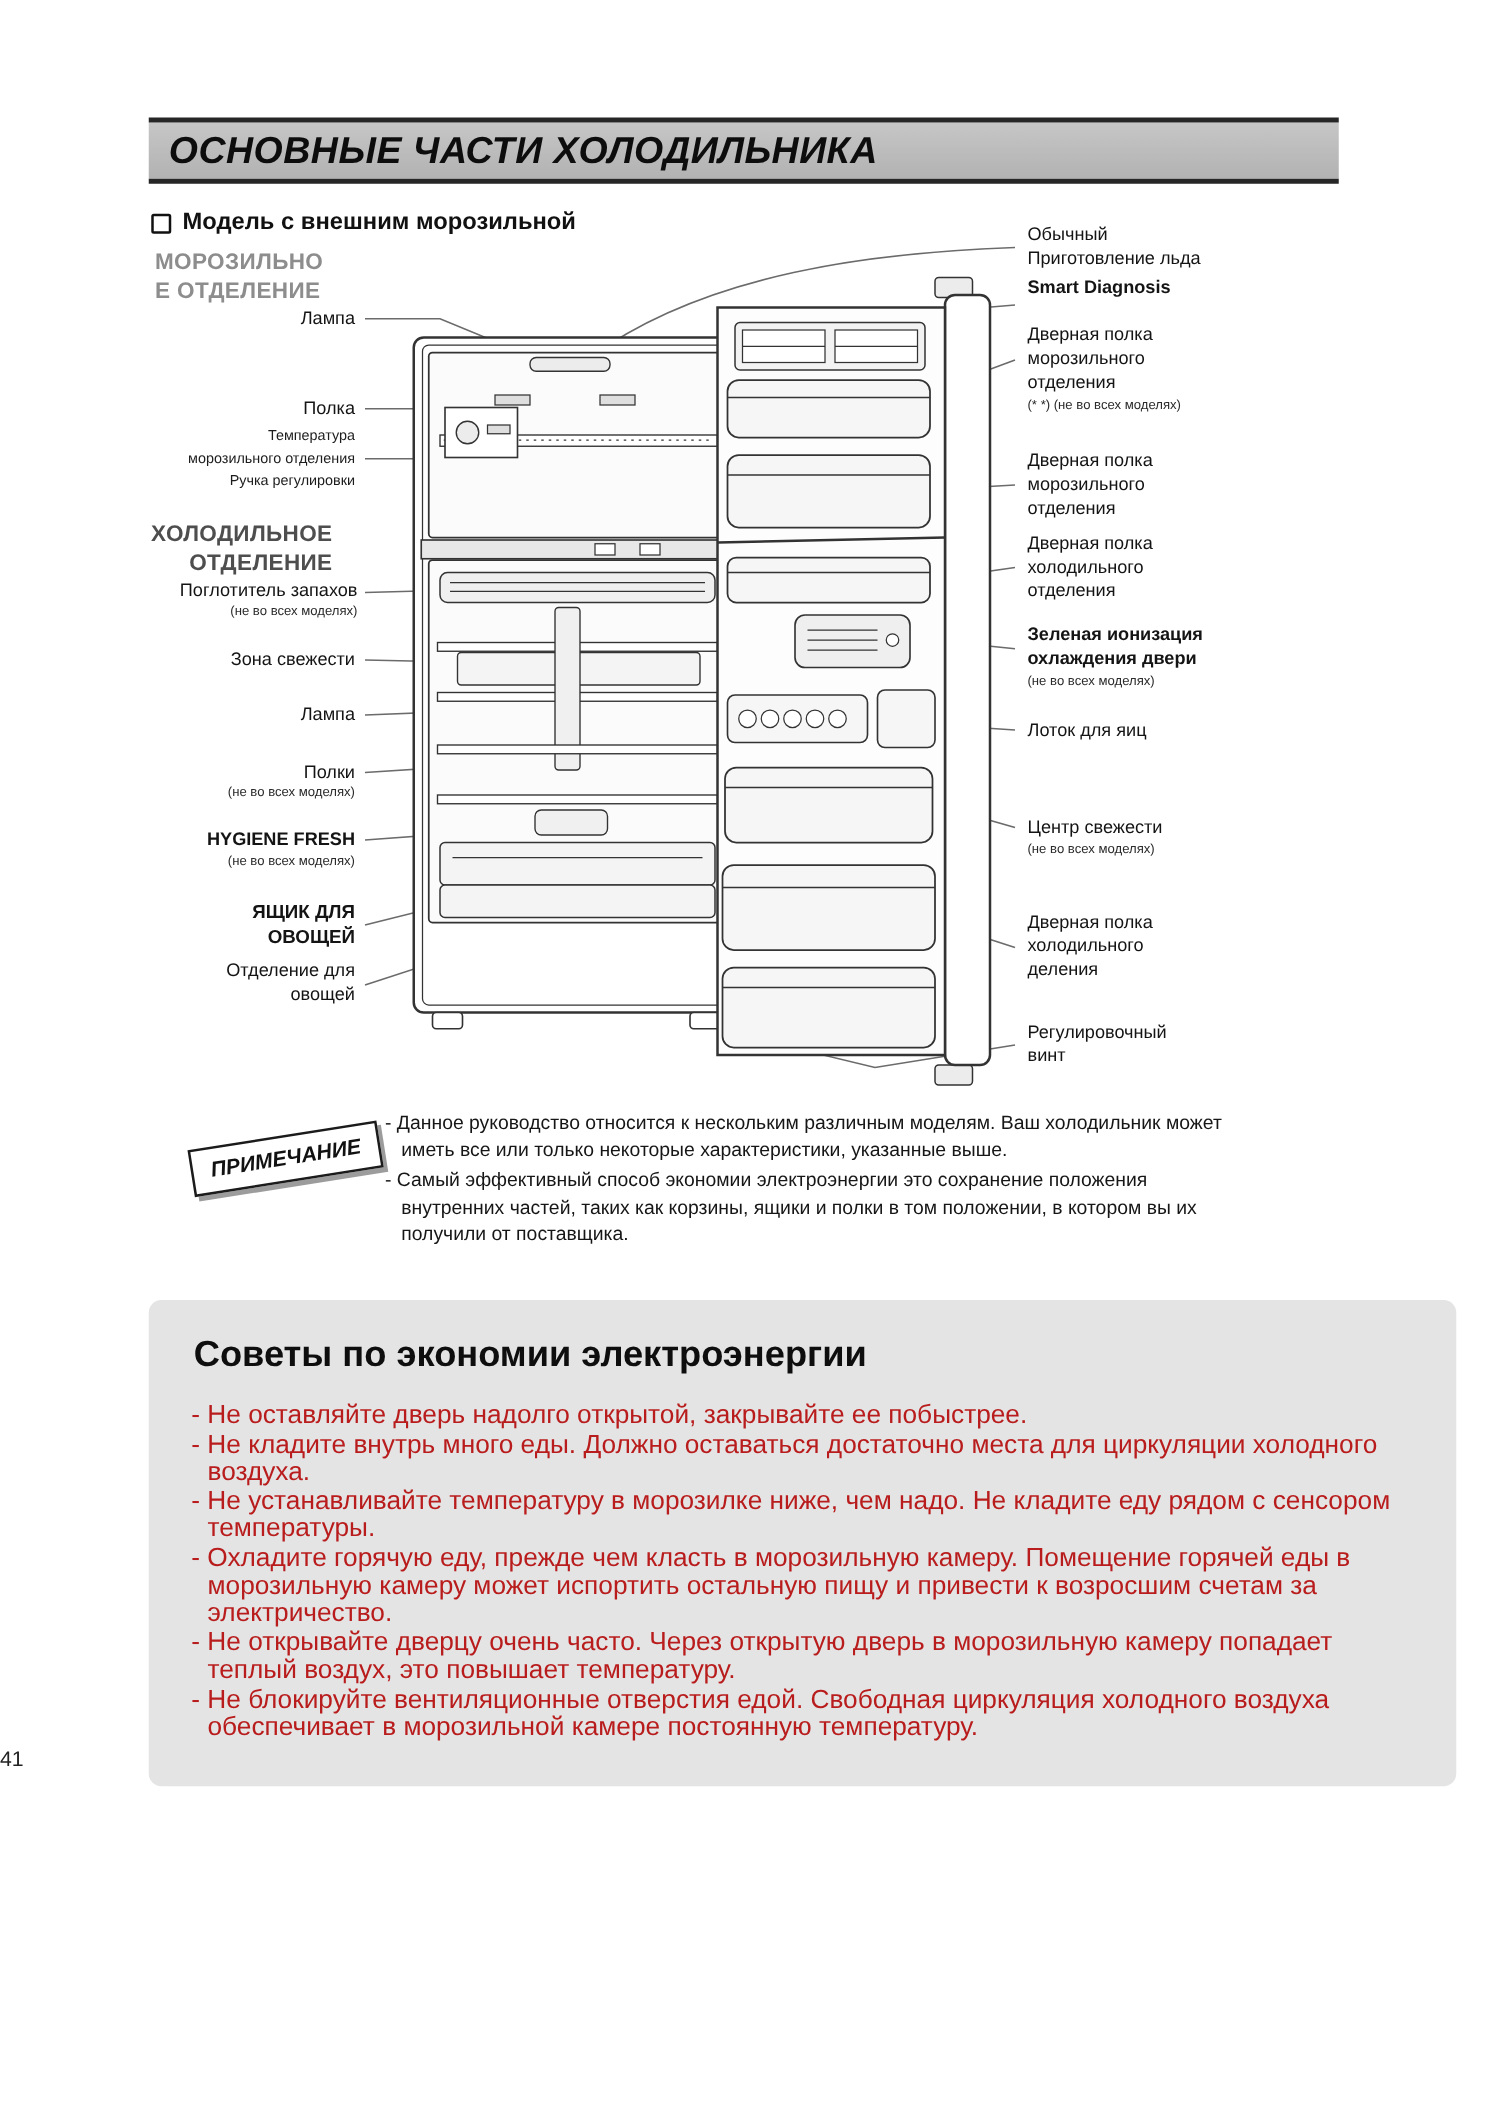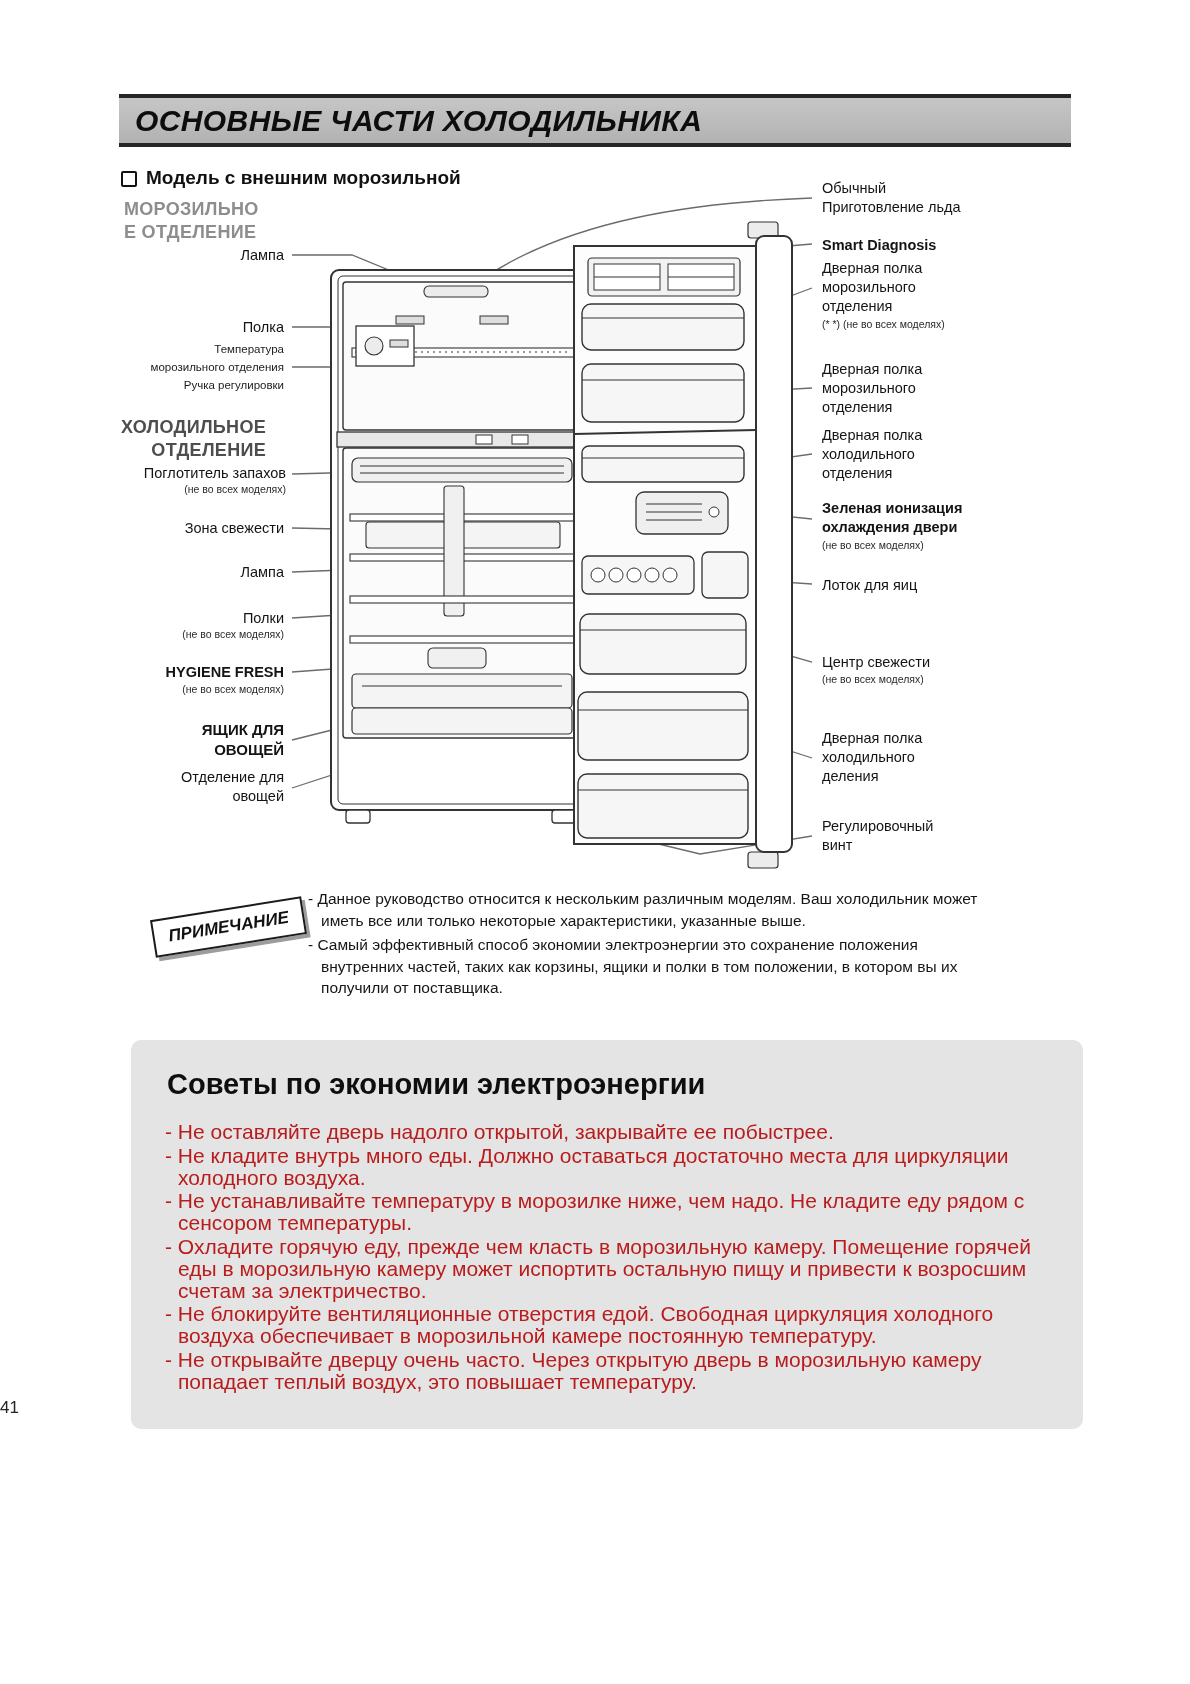--- a/index.html
+++ b/index.html
@@ -33,22 +33,22 @@
 
   
   .stamp{position:absolute;left:152px;top:908px;transform:rotate(-9deg);
          background:#fff;border:2.5px solid #1b1b1b;padding:7px 14px;
          font-weight:bold;font-style:italic;font-size:17px;color:#111;
          box-shadow:3px 4px 0 #9c9c9c;}
   .note-text{position:absolute;left:308px;top:888px;width:672px;font-size:15.5px;line-height:21.5px;}
   .note-item{padding-left:13px;text-indent:-13px;margin-bottom:3px;}
 
   
-  .tips{position:absolute;left:119px;top:1040px;width:952px;box-sizing:border-box;
-        background:#e4e4e4;border-radius:10px;padding:28px 40px 34px 34px;margin-left:12px;}
+  .tips{position:absolute;left:119px;top:1040px;width:1046px;box-sizing:border-box;
+        background:#e4e4e4;border-radius:10px;padding:28px 40px 34px 34px;}
   .tips-title{font-size:29px;font-weight:bold;margin:0 0 20px 2px;color:#0e0e0e;}
   .tip-item{font-size:21px;line-height:21.8px;padding-left:13px;text-indent:-13px;margin-bottom:2px;color:#b91c1c;}
 
   .page-num{position:absolute;left:0;top:1398px;width:100%;font-size:17px;color:#222;}
 </style>
 </head>
 <body>
 
 <div class="page">
 
@@ -181,21 +181,21 @@
   <div class="note-small ra" style="left:120px;top:628px;width:164px;">(не во всех моделях)</div>
   <div class="lbl ra bold" style="left:100px;top:663px;width:184px;">HYGIENE FRESH</div>
   <div class="note-small ra" style="left:100px;top:683px;width:184px;">(не во всех моделях)</div>
   <div class="lbl ra bold" style="left:120px;top:720px;width:164px;font-size:15px;line-height:20px;">ЯЩИК ДЛЯ
 ОВОЩЕЙ</div>
   <div class="lbl ra" style="left:120px;top:768px;width:164px;">Отделение для
 овощей</div>
 
   <div class="lbl" style="left:822px;top:179px;width:220px;">Обычный
 Приготовление льда</div>
-  <div class="lbl bold" style="left:822px;top:236px;width:220px;">Smart Diagnosis</div>
+  <div class="lbl bold" style="left:822px;top:221px;width:220px;">Smart Diagnosis</div>
   <div class="lbl" style="left:822px;top:259px;width:220px;">Дверная полка
 морозильного
 отделения</div>
   <div class="note-small" style="left:822px;top:318px;width:220px;">(* *) (не во всех моделях)</div>
   <div class="lbl" style="left:822px;top:360px;width:220px;">Дверная полка
 морозильного
 отделения</div>
   <div class="lbl" style="left:822px;top:426px;width:220px;">Дверная полка
 холодильного
 отделения</div>
@@ -216,19 +216,19 @@
     <div class="note-item">- Данное руководство относится к нескольким различным моделям. Ваш холодильник может иметь все или только некоторые характеристики, указанные выше.</div>
     <div class="note-item">- Самый эффективный способ экономии электроэнергии это сохранение положения внутренних частей, таких как корзины, ящики и полки в том положении, в котором вы их получили от поставщика.</div>
   </div>
 
   <div class="tips">
     <div class="tips-title">Советы по экономии электроэнергии</div>
     <div class="tip-item">- Не оставляйте дверь надолго открытой, закрывайте ее побыстрее.</div>
     <div class="tip-item">- Не кладите внутрь много еды. Должно оставаться достаточно места для циркуляции холодного воздуха.</div>
     <div class="tip-item">- Не устанавливайте температуру в морозилке ниже, чем надо. Не кладите еду рядом с сенсором температуры.</div>
     <div class="tip-item">- Охладите горячую еду, прежде чем класть в морозильную камеру. Помещение горячей еды в морозильную камеру может испортить остальную пищу и привести к возросшим счетам за электричество.</div>
+    <div class="tip-item">- Не открывайте дверцу очень часто. Через открытую дверь в морозильную камеру попадает теплый воздух, это повышает температуру.</div>
     <div class="tip-item">- Не блокируйте вентиляционные отверстия едой. Свободная циркуляция холодного воздуха обеспечивает в морозильной камере постоянную температуру.</div>
-    <div class="tip-item">- Не открывайте дверцу очень часто. Через открытую дверь в морозильную камеру попадает теплый воздух, это повышает температуру.</div>
   </div>
 
   <div class="page-num">41</div>
 
 </div>
 
 </body></html>

